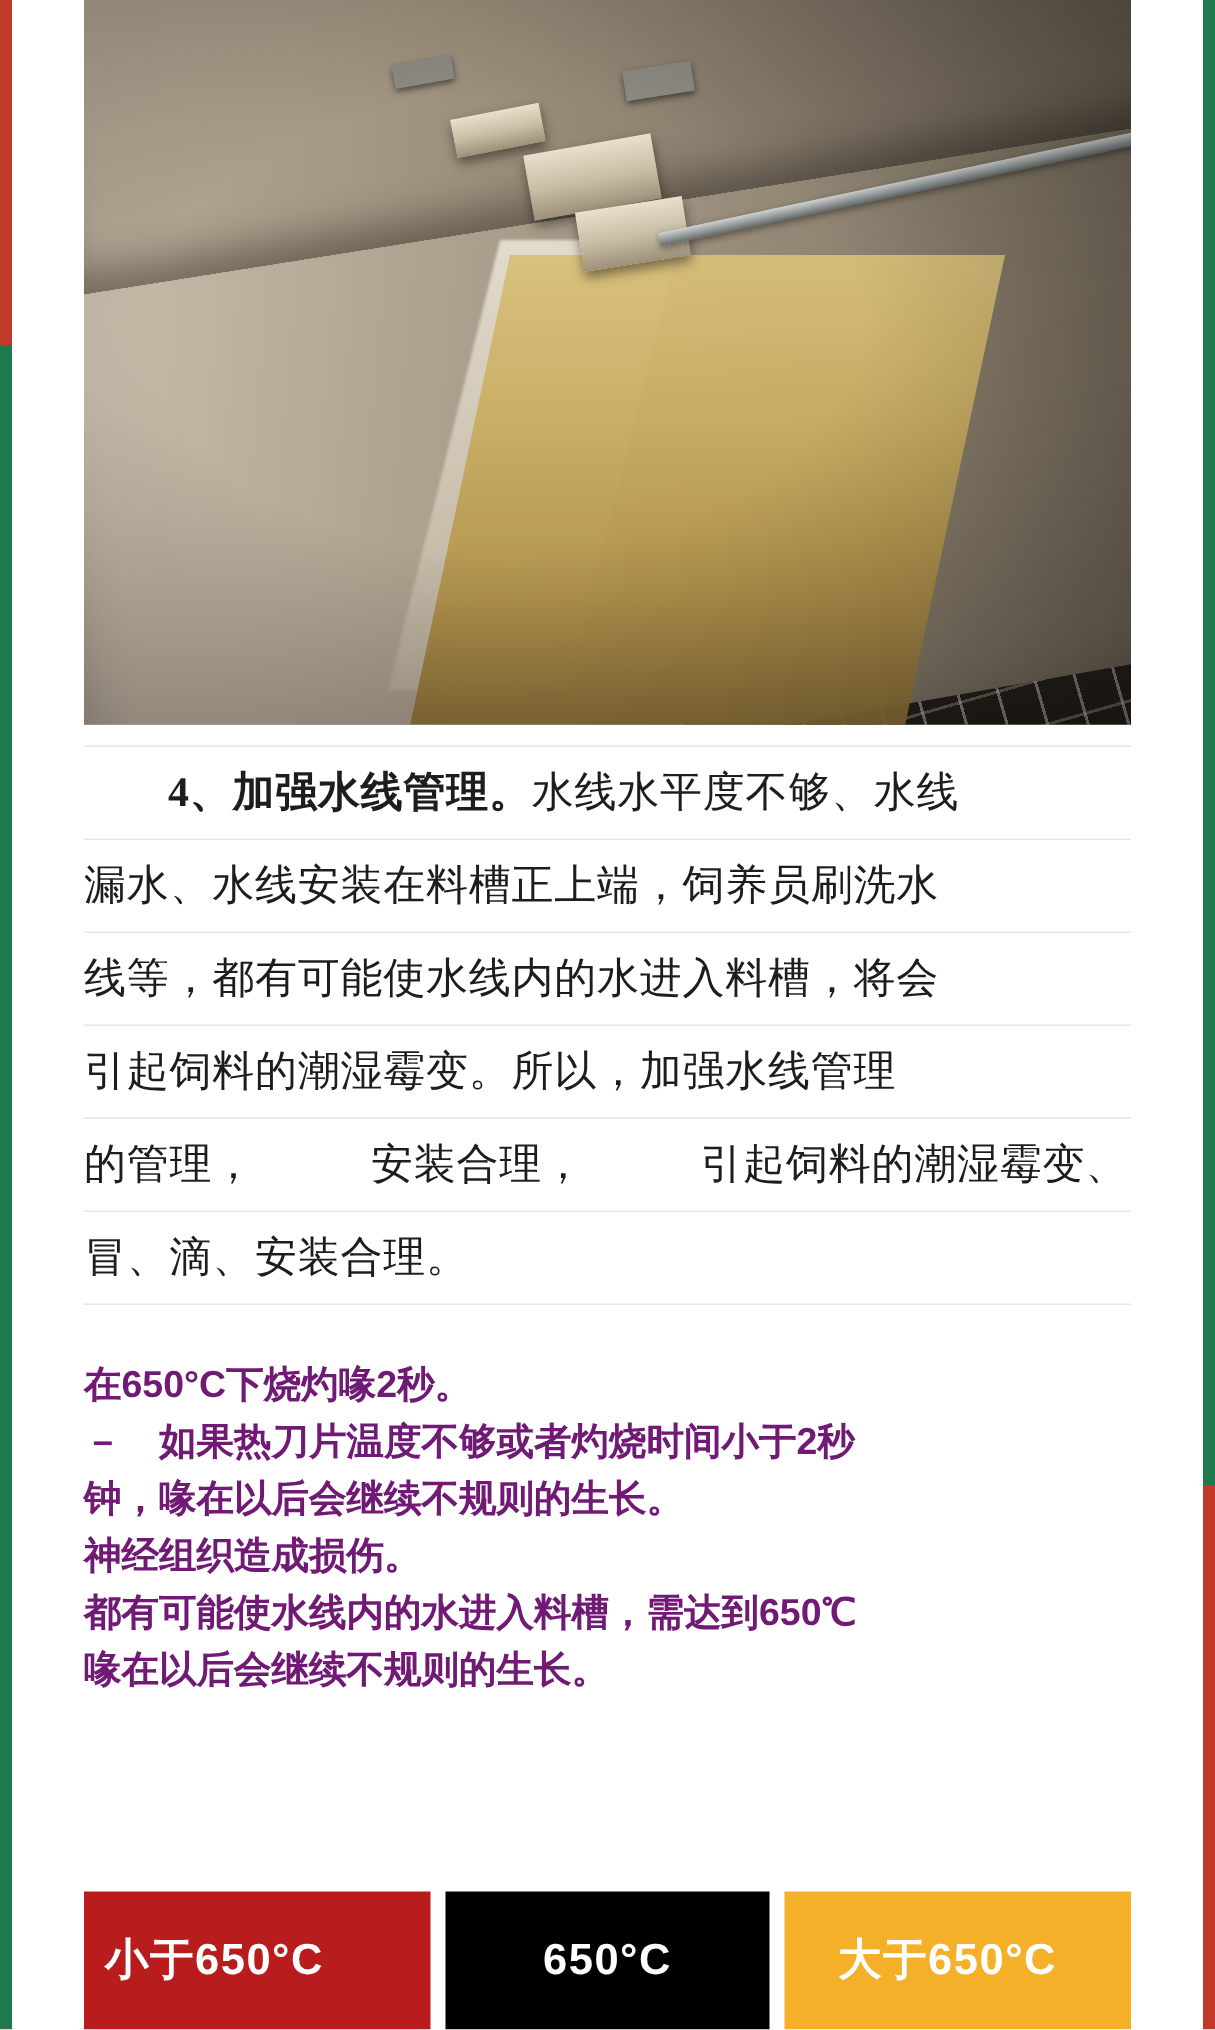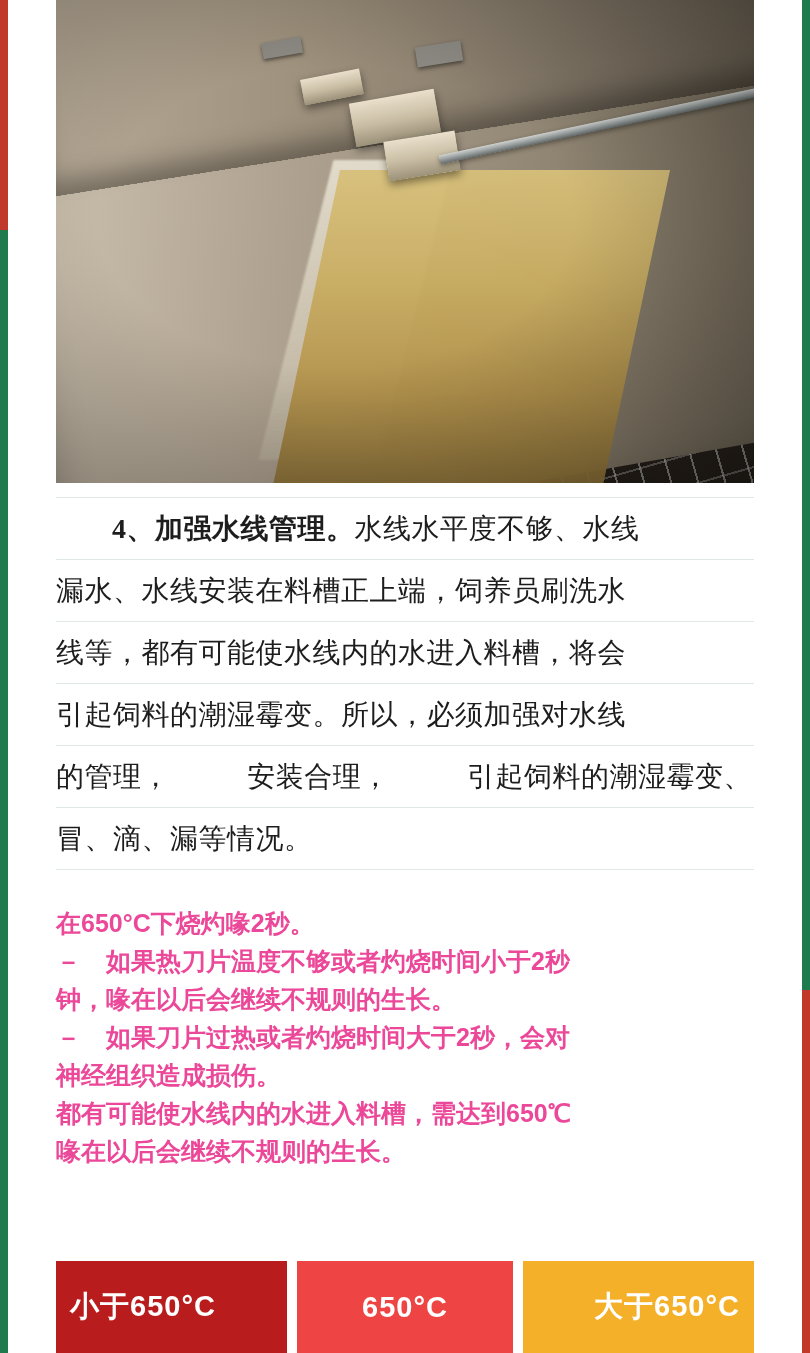--- a/index.html
+++ b/index.html
@@ -195,21 +195,21 @@
   .para-line.justify > span { display: inline-block; }
   .para-line .indent { display: inline-block; width: 56px; }
   .para-line b { font-weight: bold; }
 
   
   .note-block {
     width: 698px;
     padding: 24px 0 10px 0;
     box-sizing: border-box;
     font-family: "Liberation Sans", sans-serif;
-    color: #ec4899;
+    color: #701a75;
   }
   .note-line {
     font-size: 25px;
     line-height: 38px;
     white-space: nowrap;
     font-weight: bold;
     letter-spacing: 0px;
   }
 
   
@@ -228,21 +228,21 @@
     display: flex;
     align-items: center;
     justify-content: center;
     color: #ffffff;
     font-size: 29px;
     font-weight: bold;
     font-family: "Liberation Sans", sans-serif;
     letter-spacing: 1px;
   }
   .chip.left-align { justify-content: flex-start; padding-left: 14px; }
-  .chip.right-align { justify-content: flex-end; padding-right: 14px; }
+  .chip.right-align { justify-content: center; padding-right: 14px; }
 </style>
 </head>
 <body>
 
 <div class="page">
 
   <div class="edge-bar left">
     <div class="edge-seg" style="height:230px;background:#c0392b"></div>
     <div class="edge-seg" style="height:1123px;background:#1f7a4d"></div>
   </div>
@@ -288,49 +288,48 @@
       <div class="para-line">
         <span class="indent"></span><b>4、加强水线管理。</b><span>水线水平度不够、水线</span>
       </div>
       <div class="para-line">
         <span>漏水、水线安装在料槽正上端，饲养员刷洗水</span>
       </div>
       <div class="para-line">
         <span>线等，都有可能使水线内的水进入料槽，将会</span>
       </div>
       <div class="para-line">
-        <span>引起饲料的潮湿霉变。所以，必须加强对水线</span>
+        <span>引起饲料的潮湿霉变。所以，加强水线管理</span>
       </div>
       <div class="para-line justify">
         <span>的管理，</span>
         <span>安装合理，</span>
         <span>引起饲料的潮湿霉变、</span>
       </div>
       <div class="para-line">
-        <span>冒、滴、漏等情况。</span>
+        <span>冒、滴、安装合理。</span>
       </div>
     </div>
 
     <div class="note-block">
       <div class="note-line">在650°C下烧灼喙2秒。</div>
       <div class="note-line">－　如果热刀片温度不够或者灼烧时间小于2秒</div>
       <div class="note-line">钟，喙在以后会继续不规则的生长。</div>
-      <div class="note-line">－　如果刀片过热或者灼烧时间大于2秒，会对</div>
       <div class="note-line">神经组织造成损伤。</div>
       <div class="note-line">都有可能使水线内的水进入料槽，需达到650℃</div>
       <div class="note-line">喙在以后会继续不规则的生长。</div>
     </div>
 
   </div>
 
   <div class="chips">
     <div class="chip left-align" style="background:#b91c1c">
       <span>小于650°C</span>
     </div>
-    <div class="chip" style="background:#ef4444">
+    <div class="chip" style="background:#000000">
       <span>650°C</span>
     </div>
     <div class="chip right-align" style="background:#f5b02a">
       <span>大于650°C</span>
     </div>
   </div>
 
 </div>
 
 </body></html>

